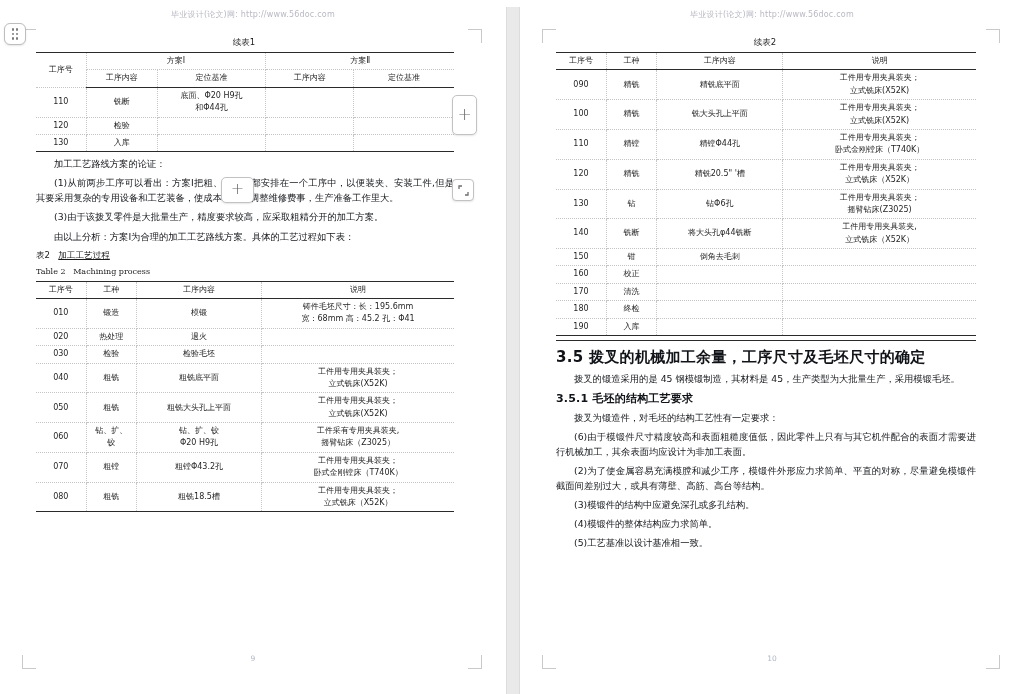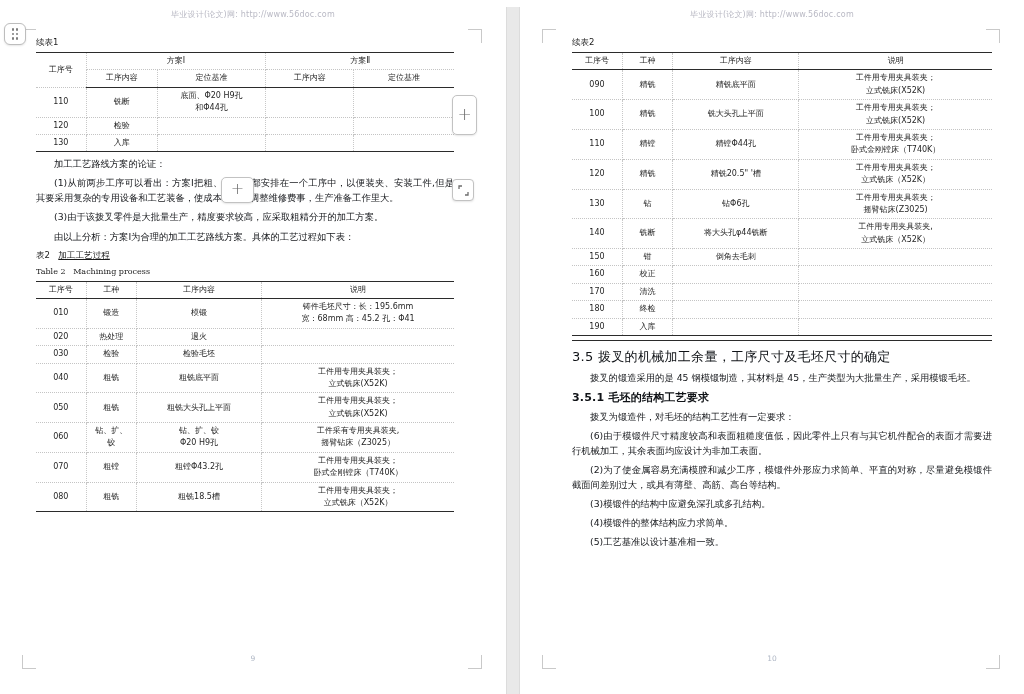--- a/index.html
+++ b/index.html
@@ -48,24 +48,24 @@
   .cmark.tr { border-right: 1px solid #c9c9c9; border-top: 1px solid #c9c9c9; }
   .cmark.bl { border-left: 1px solid #c9c9c9; border-bottom: 1px solid #c9c9c9; }
   .cmark.br { border-right: 1px solid #c9c9c9; border-bottom: 1px solid #c9c9c9; }
 
   
   .content {
     position: absolute;
     left: 36px; top: 30px;
     width: 418px;
   }
-  .page.right .content { left: 52px; width: 420px; }
+  .page.right .content { left: 36px; width: 420px; }
 
   .contlabel {
-    text-align: left;
+    text-align: center;
     font-size: 8.5px;
     color: #1a1a1a;
     margin-bottom: 3px;
     padding-right: 2px;
   }
 
   
   table.doc {
     width: 100%;
     border-collapse: collapse;
@@ -93,22 +93,22 @@
   
   .para {
     font-size: 9.3px;
     color: #16181c;
     line-height: 1.62;
     text-align: justify;
     margin-top: 4px;
   }
   .para.ind { text-indent: 18px; }
   .h3 {
-    font-size: 13px;
-    font-weight: normal;
+    font-size: 15px;
+    font-weight: bold;
     color: #101317;
     margin-top: 7px;
     letter-spacing: 0.3px;
   }
   .h4 {
     font-size: 11px;
     font-weight: bold;
     color: #101317;
     margin-top: 5px;
     letter-spacing: 0.2px;

